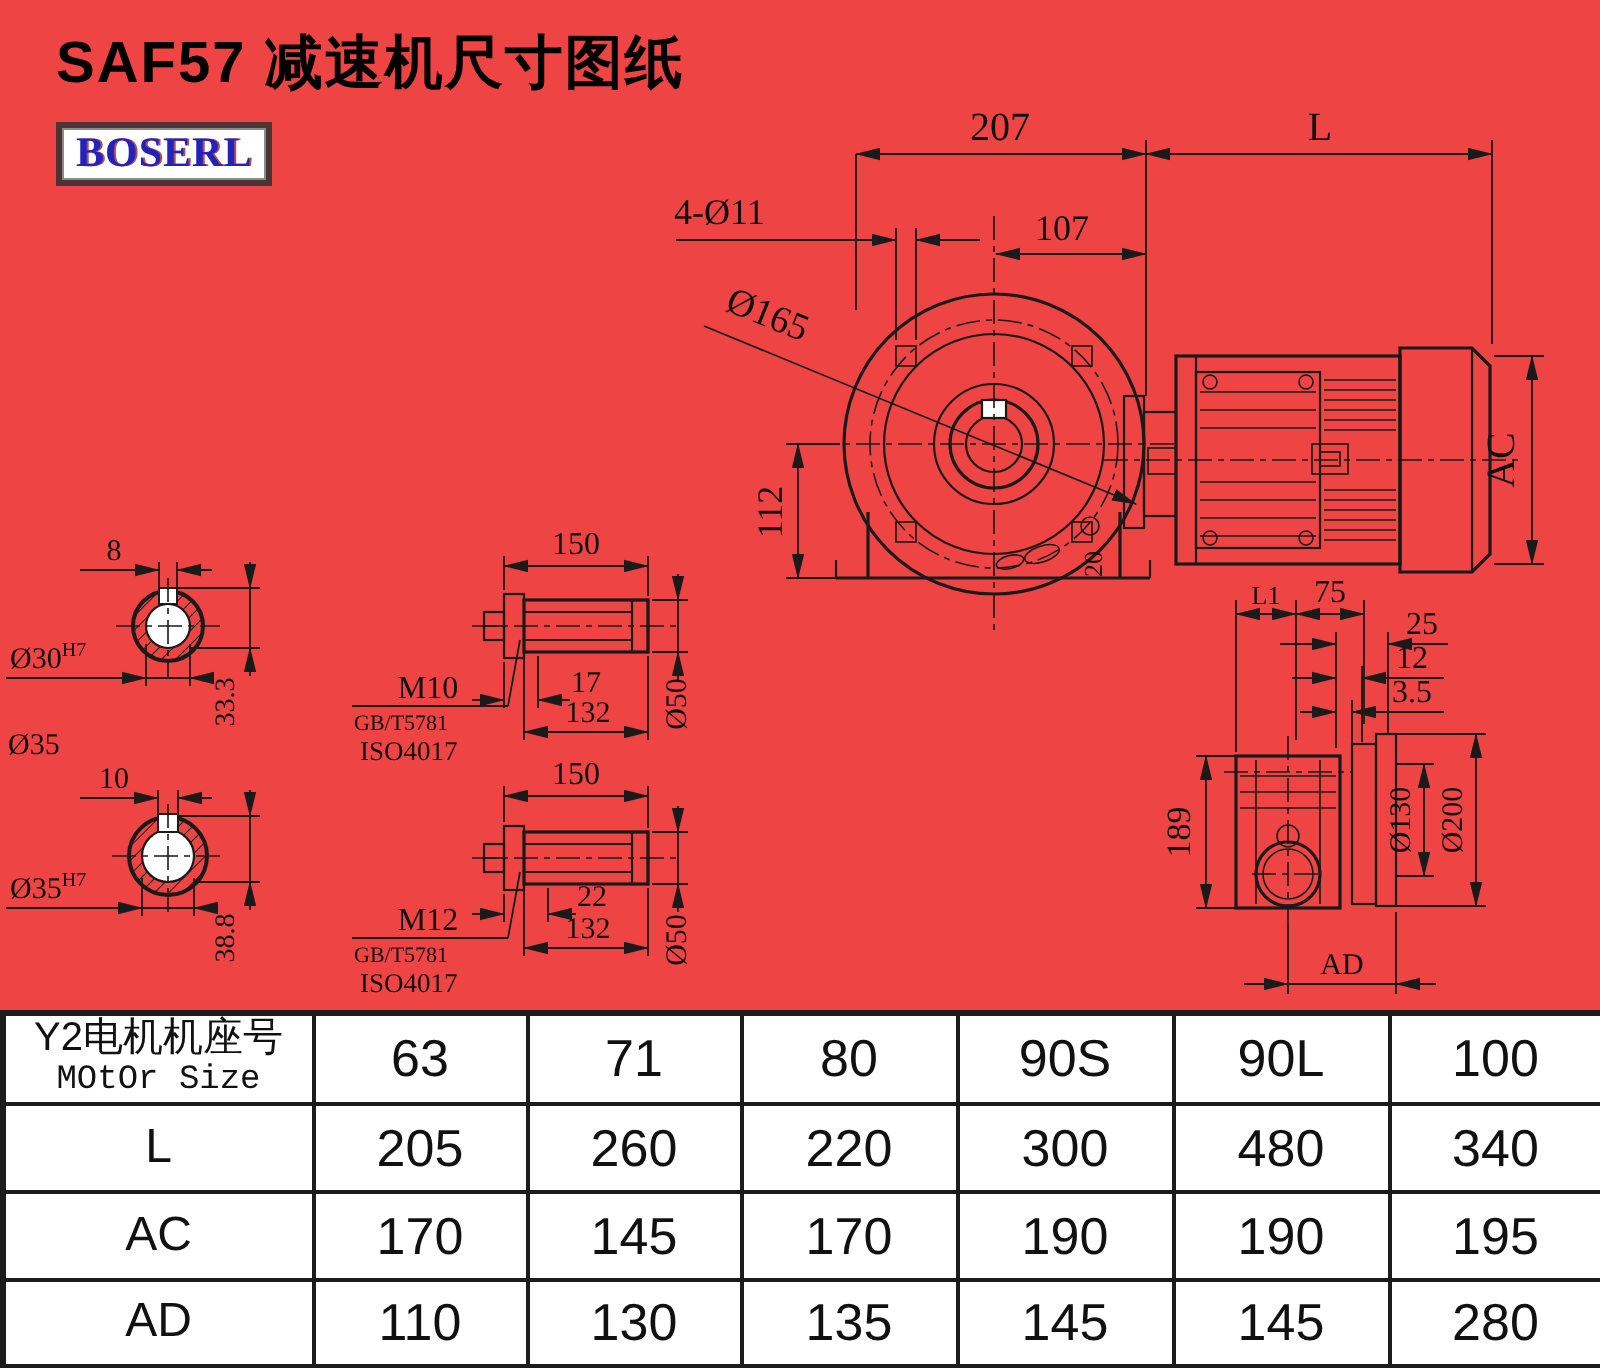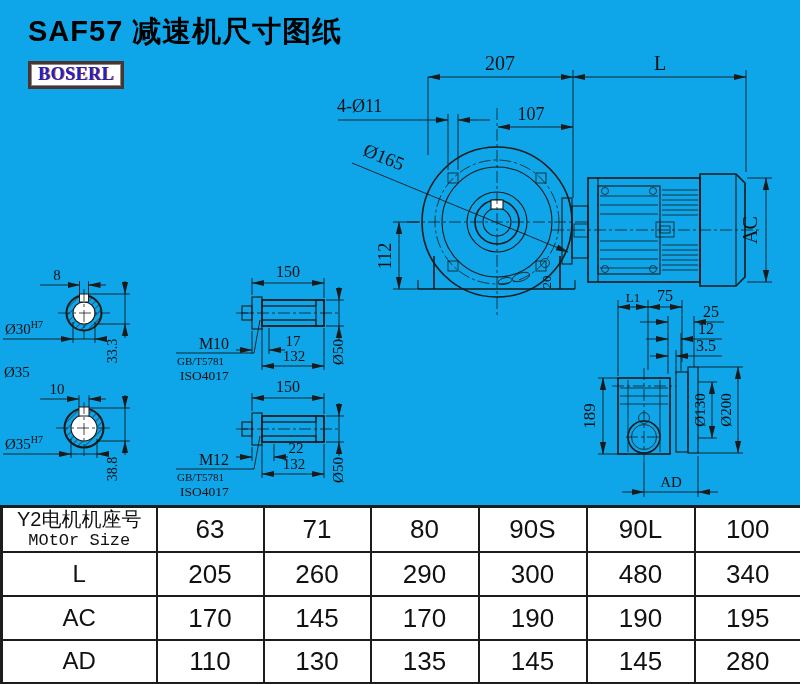--- a/index.html
+++ b/index.html
@@ -1,19 +1,19 @@
 <!DOCTYPE html>
 <html><head>
 <meta charset="utf-8">
 <style>
   html,body{margin:0;padding:0;background:#fff;}
-  #page{position:relative;width:800px;height:684px;background:#0ea5e9;font-family:"Liberation Sans",sans-serif;overflow:hidden;}
+  #page{position:relative;width:800px;height:684px;background:#ef4444;font-family:"Liberation Sans",sans-serif;overflow:hidden;}
   #title{position:absolute;left:28px;top:12px;font-size:29px;font-weight:bold;color:#000;letter-spacing:1px;font-family:"Liberation Sans",sans-serif;}
   #logo{position:absolute;left:28px;top:61px;border:3px solid #4b3434;box-shadow:inset 0 0 0 1px #8a8a8a;padding:0 7px 1px 7px;background:#fff;}
-  #logo span{font-family:"Liberation Serif",serif;font-weight:bold;font-size:18px;color:#2323bb;text-shadow:1px 0 0 #b05050;letter-spacing:.5px;}
+  #logo span{font-family:"Liberation Serif",serif;font-weight:bold;font-size:21px;color:#2323bb;text-shadow:1px 0 0 #b05050;letter-spacing:.5px;}
   svg{position:absolute;left:0;top:0;}
   .ln{stroke:#1a1a1a;stroke-width:1.6;fill:none;}
   .md{stroke:#1a1a1a;stroke-width:1.1;fill:none;}
   .tn{stroke:#1a1a1a;stroke-width:0.8;fill:none;}
   .dm{stroke:#1a1a1a;stroke-width:0.9;fill:none;}
   .cl{stroke:#1a1a1a;stroke-width:0.8;fill:none;stroke-dasharray:12 3 3 3;}
   .dim-text{font-family:"Liberation Serif",serif;fill:#101010;}
   .wf{fill:#fff;stroke:#1a1a1a;}
   
   #spec{position:absolute;left:0;top:505px;width:800px;height:179px;border-collapse:collapse;table-layout:fixed;background:#fff;}
@@ -349,21 +349,21 @@
       <td class="num">71</td>
       <td class="num">80</td>
       <td class="num">90S</td>
       <td class="num">90L</td>
       <td class="num">100</td>
     </tr>
     <tr style="height:44px">
       <td class="rowlab">L</td>
       <td class="num">205</td>
       <td class="num">260</td>
-      <td class="num">290</td>
+      <td class="num">220</td>
       <td class="num">300</td>
       <td class="num">480</td>
       <td class="num">340</td>
     </tr>
     <tr style="height:44px">
       <td class="rowlab">AC</td>
       <td class="num">170</td>
       <td class="num">145</td>
       <td class="num">170</td>
       <td class="num">190</td>

